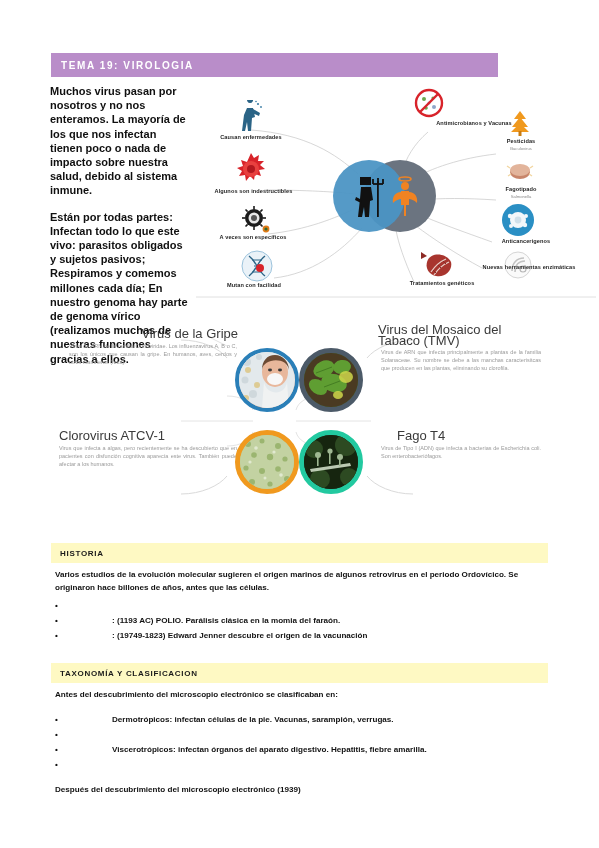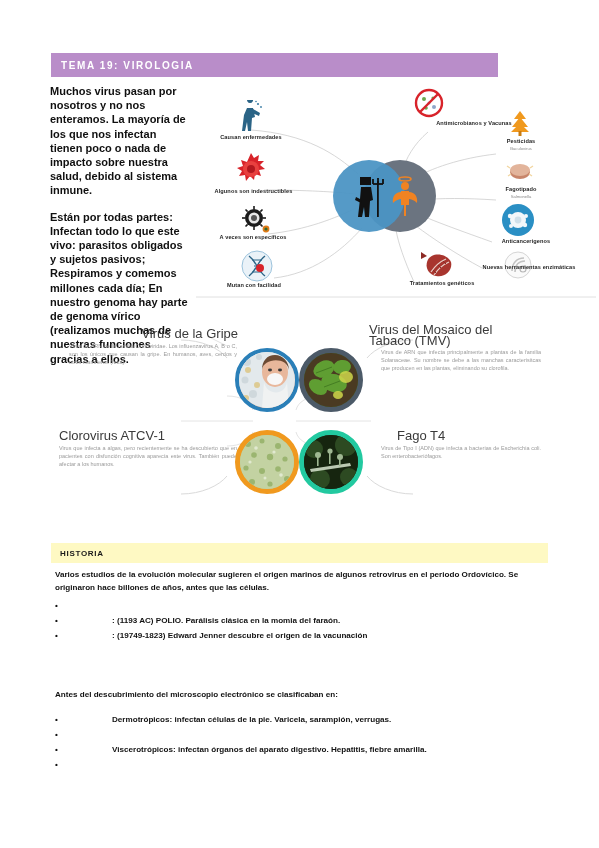--- a/index.html
+++ b/index.html
@@ -340,21 +340,21 @@
         <g fill="#cfd84a" opacity=".85">
           <ellipse cx="42" cy="24" rx="7" ry="6"></ellipse>
             <ellipse cx="34" cy="42" rx="5" ry="4"></ellipse>
         </g>
         <g stroke="#3e7320" stroke-width="0.8" fill="none">
           <path d="M12 20 L28 14"></path>
             <path d="M20 34 L36 28"></path>
         </g>
       </svg>
     </div>
-    <div class="vtitle" style="left:318px;top:6px;width:160px;line-height:11px;">Virus del Mosaico del Tabaco (TMV)</div>
+    <div class="vtitle" style="left:327px;top:6px;width:160px;line-height:11px;">Virus del Mosaico del Tabaco (TMV)</div>
     <div class="vbody" style="left:330px;top:30px;width:160px;">Virus de ARN que infecta principalmente a plantas de la familia Solanaceae. Su nombre se debe a las manchas caracterisitcas que producen en las plantas, eliminando su clorofila.</div>
 
     <div class="vtitle" style="left:8px;top:110px;width:178px;">Clorovirus ATCV-1</div>
     <div class="vbody" style="left:8px;top:126px;width:178px;">Virus que infecta a algas, pero recientemente se ha descubierto que en pacientes con disfunción cognitiva aparecía este virus. También puede afectar a los humanos.</div>
     <div class="photo" style="left:184px;top:112px;width:64px;height:64px;border:5px solid #f0991e;background:#b9cc8f;">
       <svg width="54" height="54" viewBox="0 0 54 54" style="display:block;">
         <rect width="54" height="54" fill="#c3d2a2"></rect>
         <g fill="#9bb570">
           <circle cx="8" cy="9" r="3"></circle>
             <circle cx="22" cy="6" r="2.5"></circle>
@@ -420,35 +420,39 @@
       <span class="bspacer"></span>
       <span class="btext">: (1193 AC) POLIO. Parálisis clásica en la momia del faraón.</span>
     </div>
     <div class="brow">
       <span class="bdot">•</span>
       <span class="bspacer"></span>
       <span class="btext">: (19749-1823) Edward Jenner descubre el origen de la vacunación</span>
     </div>
   </div>
 
+  <div class="sec-head" style="top:663px;">
+    <span>TAXONOMÍA Y CLASIFICACION</span>
+  </div>
   <div class="body-text" style="top:688px;">Antes del descubrimiento del microscopio electrónico se clasificaban en:</div>
   <div class="bullets" style="top:712px;">
     <div class="brow">
       <span class="bdot">•</span>
       <span class="bspacer"></span>
-      <span class="btext">Dermotrópicos: infectan células de la pie. Varicela, sarampión, verrugas.</span>
+      <span class="btext">Dermotrópicos: infectan células de la pie. Vacunas, sarampión, verrugas.</span>
     </div>
     <div class="brow">
       <span class="bdot">•</span>
       <span class="bspacer"></span>
     </div>
     <div class="brow">
       <span class="bdot">•</span>
       <span class="bspacer"></span>
       <span class="btext">Viscerotrópicos: infectan órganos del aparato digestivo. Hepatitis, fiebre amarilla.</span>
     </div>
     <div class="brow">
       <span class="bdot">•</span>
       <span class="bspacer"></span>
     </div>
   </div>
+  <div class="body-text" style="top:783px;">Después del descubrimiento del microscopio electrónico (1939)</div>
 
 </div>
 
 </body></html>

